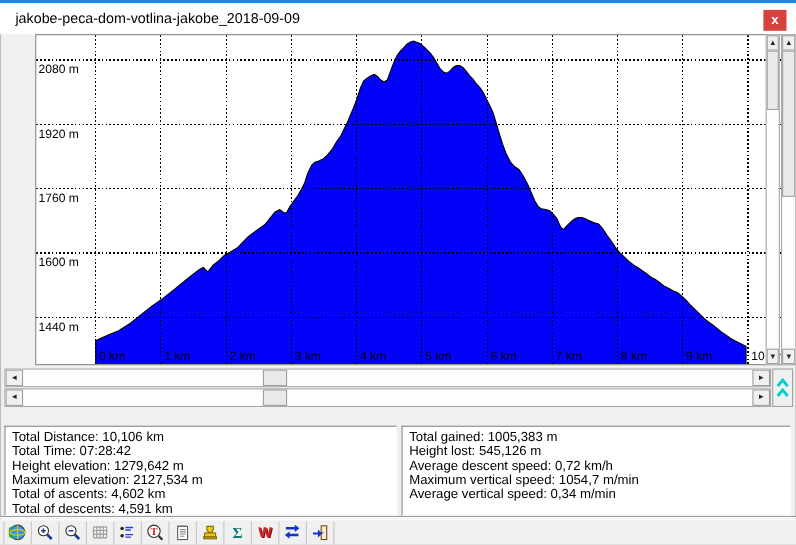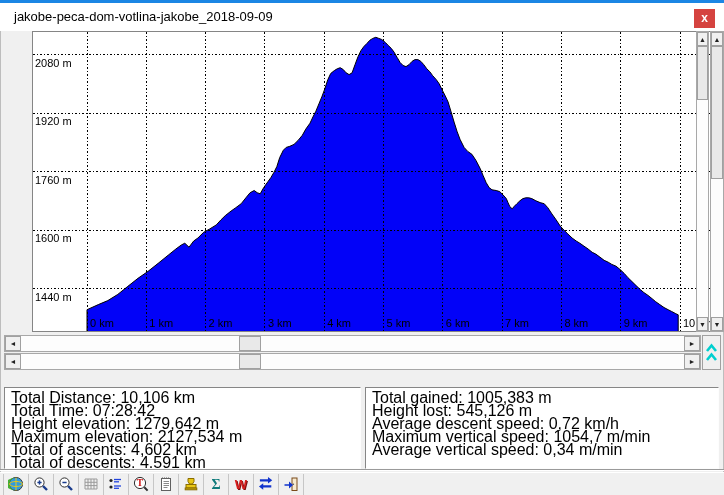--- a/index.html
+++ b/index.html
@@ -45,21 +45,21 @@
   .hsb .sb-thumb{top:0;height:15px;left:234px;width:22px;}
   #pan-button{
     position:absolute;left:702px;top:335px;width:19px;height:35px;
     background:#f0f0f0;border:1px solid #a0a0a0;box-sizing:border-box;
     display:flex;align-items:center;justify-content:center;cursor:pointer;
   }
   
   .panel{
     position:absolute;top:387px;height:82px;background:#fff;
     border:1px solid;border-color:#868686 #fdfdfd #fdfdfd #868686;box-sizing:border-box;
-    padding:3px 0 0 6px;font-size:16px;line-height:13.1px;color:#000;white-space:nowrap;overflow:hidden;
+    padding:3px 0 0 6px;font-size:12px;line-height:13.1px;color:#000;white-space:nowrap;overflow:hidden;
   }
   #stats-left{left:4px;width:357px;}
   #stats-right{left:365px;width:354px;}
   #groove{position:absolute;left:0;top:469px;width:724px;height:0;border-top:1px solid #9a9a9a;border-bottom:1px solid #ffffff;}
   
   #toolbar{
     position:absolute;left:0;top:472px;width:724px;height:23px;background:#f0f0f0;
     border-top:1px solid #ffffff;display:flex;align-items:center;box-sizing:border-box;padding-left:3px;
   }
   .tb-sep{width:1px;height:21px;background:#c6c6c6;}

